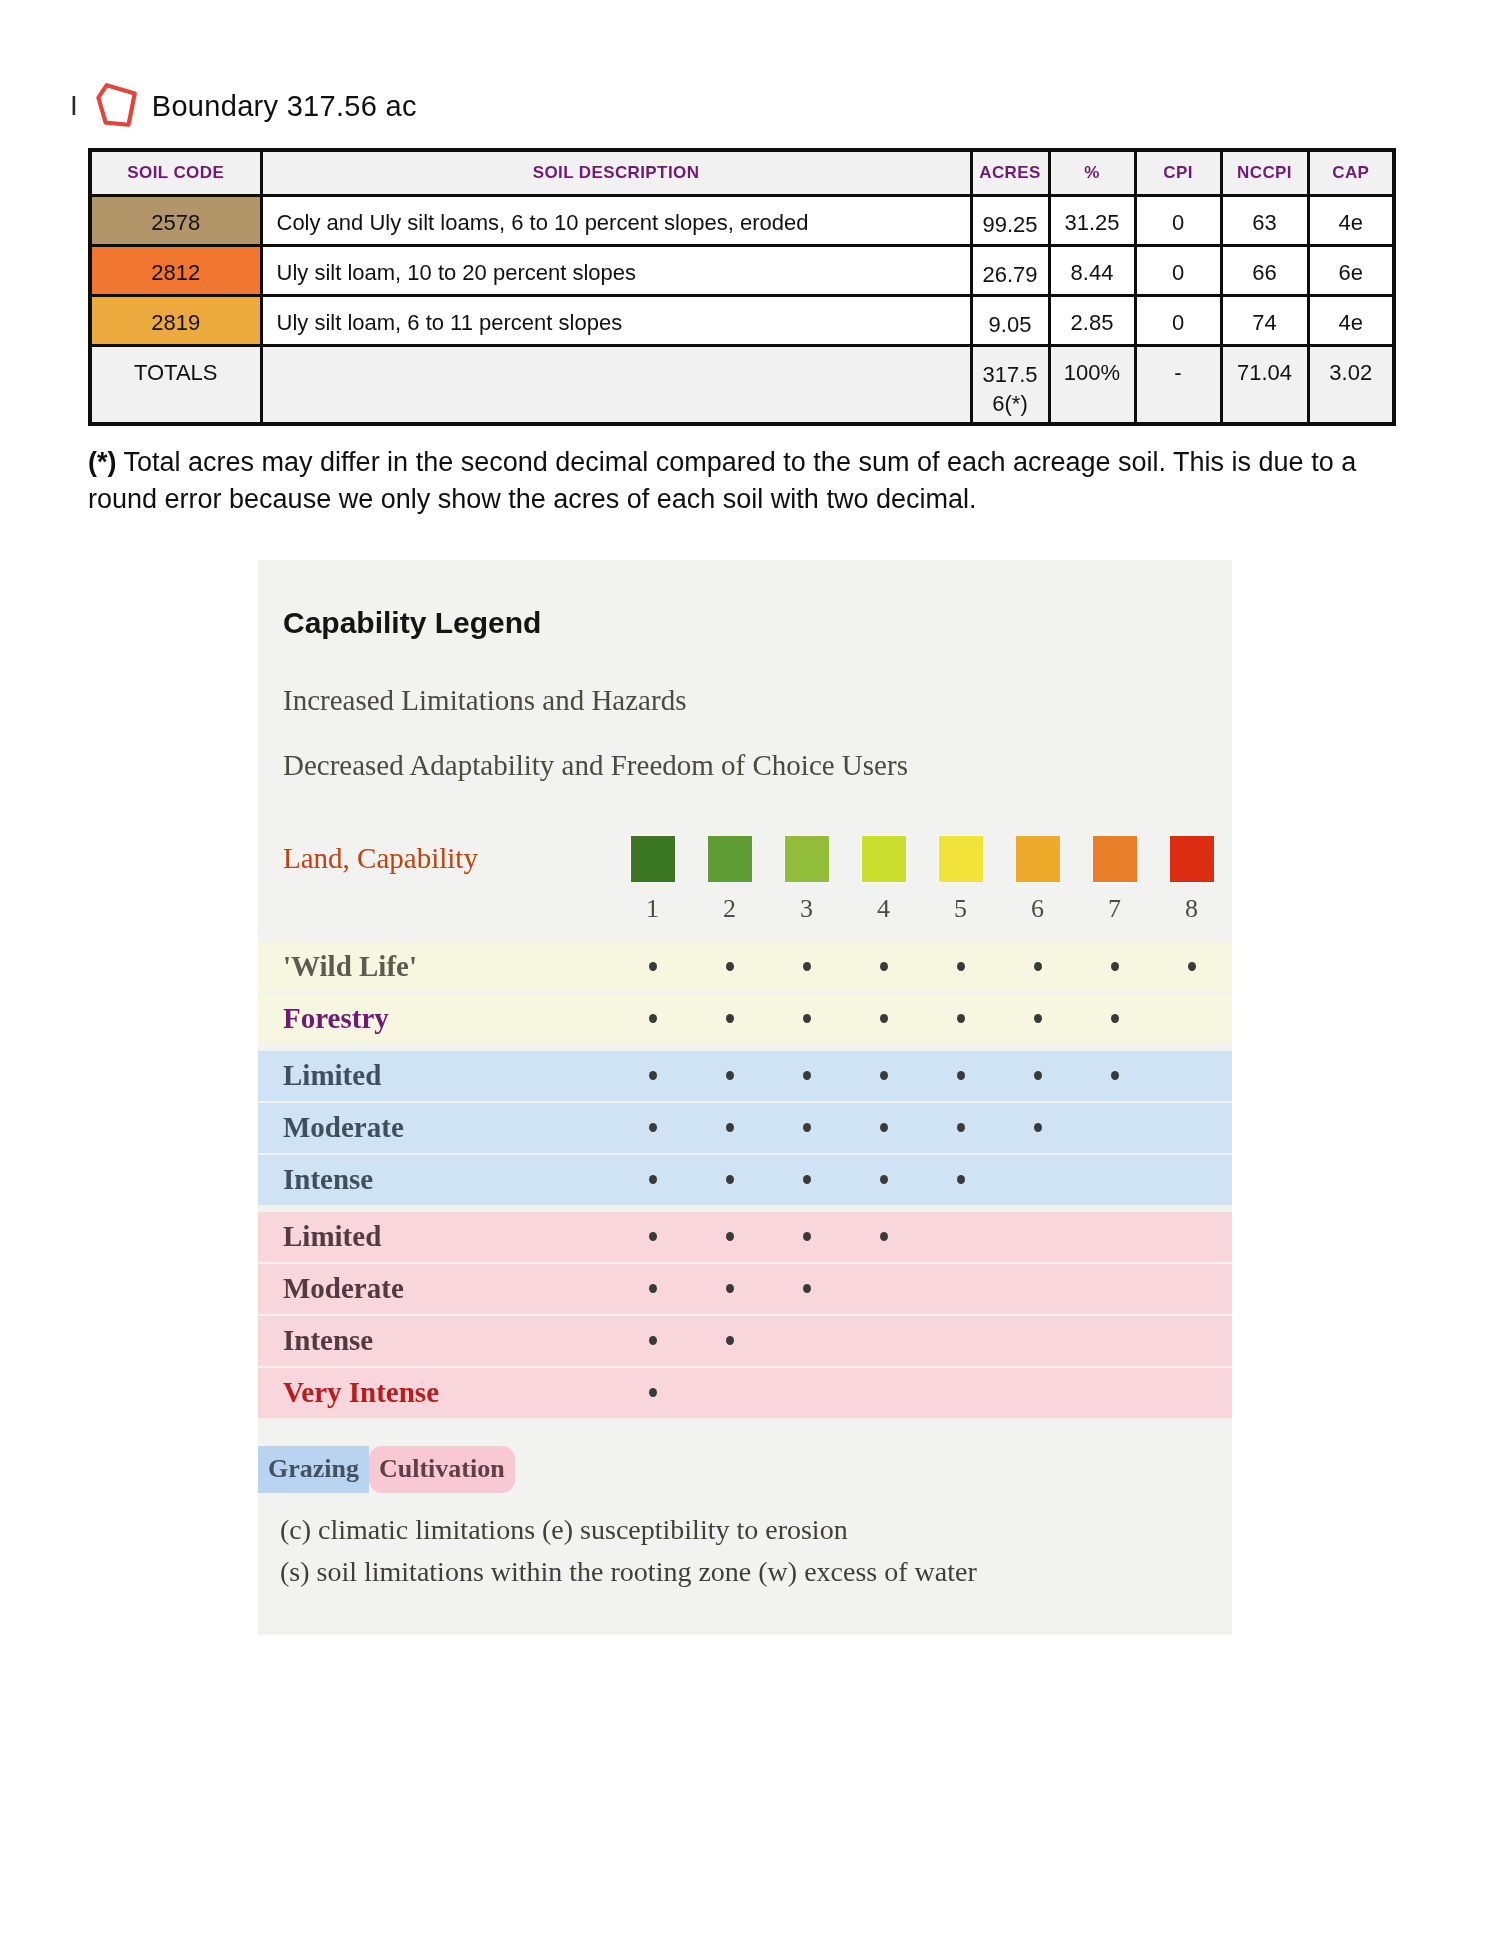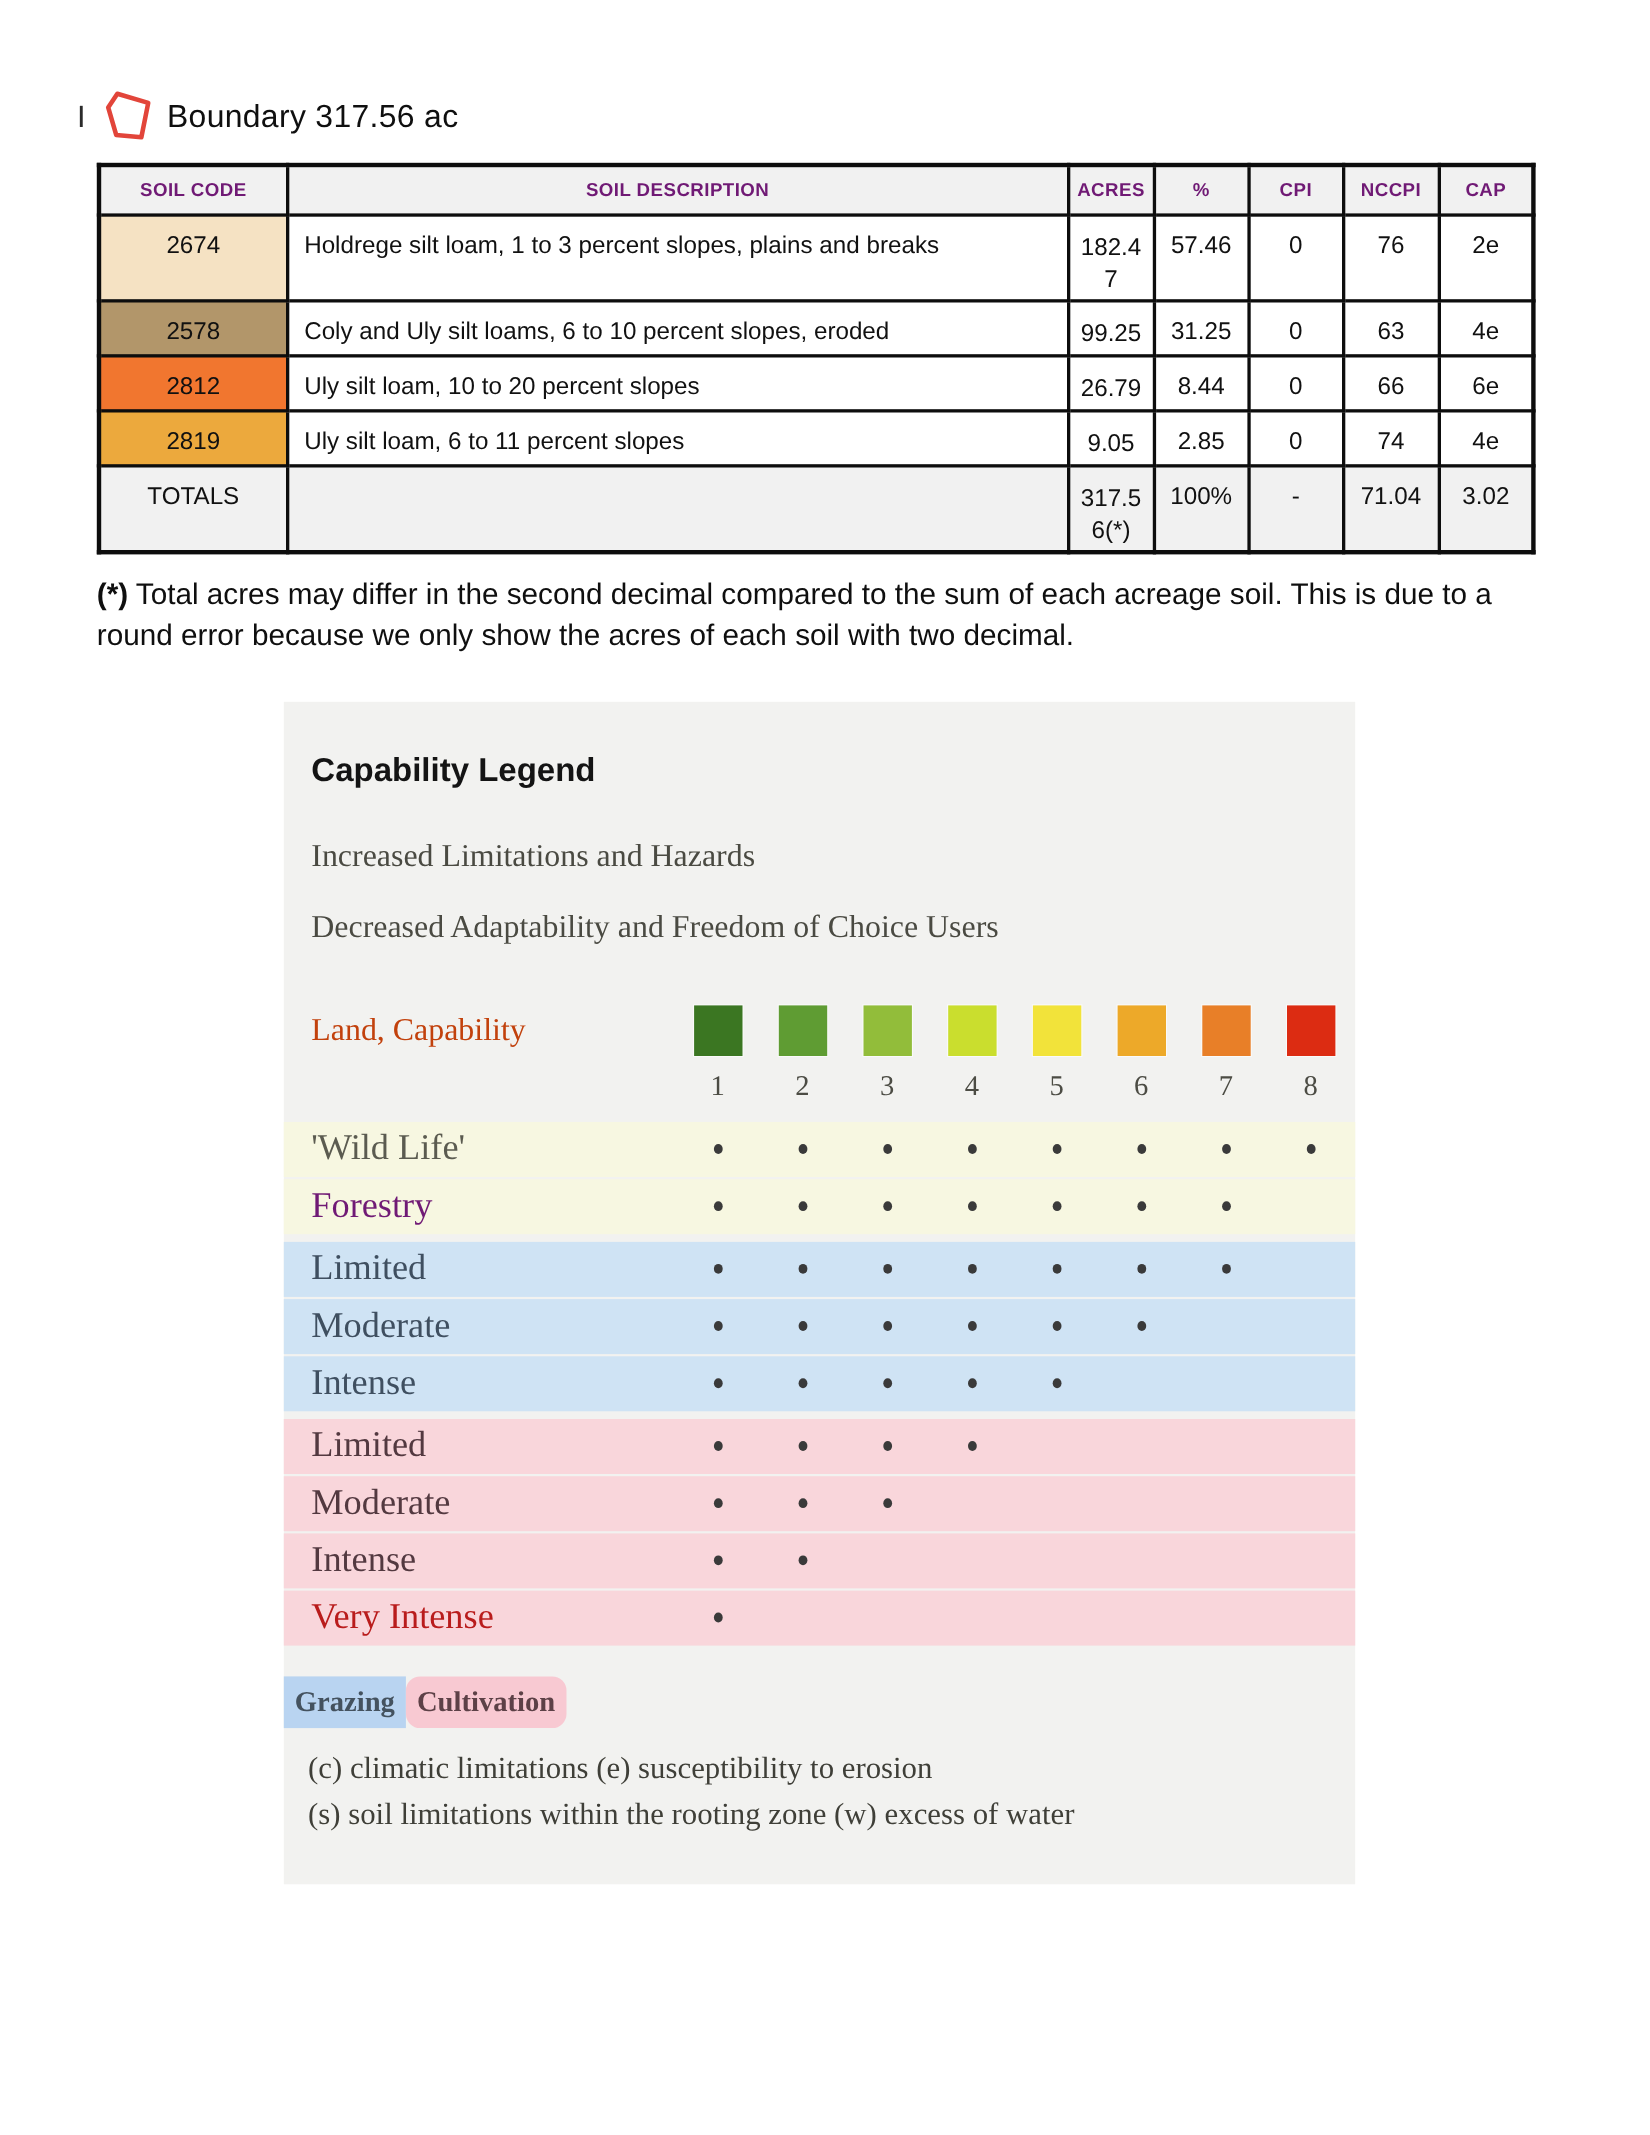--- a/index.html
+++ b/index.html
@@ -44,21 +44,21 @@
 
   .scale-row{display:grid;grid-template-columns:356px repeat(8,77px);align-items:center;margin-top:54px;}
   .scale-label{font-size:29px;color:#c2410c;padding-left:25px;}
   .cap-square{width:44px;height:46px;margin:0 auto;box-shadow:0 0 0 1px rgba(255,255,255,0.6);}
   .scale-numbers{display:grid;grid-template-columns:356px repeat(8,77px);margin-top:12px;}
   .scale-num{font-size:26px;color:#4c4c44;text-align:center;}
 
   .bands{margin-top:18px;}
   .band{display:grid;grid-template-columns:356px repeat(8,77px);height:50px;align-items:center;margin-bottom:2px;}
   .band.group-start{margin-top:7px;}
-  .band-label{font-size:33px;padding-left:25px;}
+  .band-label{font-size:29px;padding-left:25px;font-weight:bold;}
   .dot{width:8px;height:9px;border-radius:50%;background:#3a3a3a;margin:0 auto;}
 
   .chips{margin-top:28px;font-weight:bold;font-size:26px;display:flex;}
   .chip{padding:8px 10px 9px 10px;}
   .notes{margin:16px 0 0 22px;font-size:28px;color:#3f3f38;line-height:42px;}
 </style>
 </head>
 <body>
 
 <div class="doc-header">
@@ -84,29 +84,20 @@
       <th>SOIL CODE</th>
       <th>SOIL DESCRIPTION</th>
       <th>ACRES</th>
       <th>%</th>
       <th>CPI</th>
       <th>NCCPI</th>
       <th>CAP</th>
     </tr>
   </thead>
   <tbody id="soil-rows">
-      <tr class="r-tall">
-        <td style="background: rgb(245, 226, 195);">2674</td>
-        <td class="desc">Holdrege silt loam, 1 to 3 percent slopes, plains and breaks</td>
-        <td class="acres">182.47</td>
-        <td>57.46</td>
-        <td>0</td>
-        <td>76</td>
-        <td>2e</td>
-      </tr>
       <tr class="r-std">
         <td style="background: rgb(178, 150, 106);">2578</td>
         <td class="desc">Coly and Uly silt loams, 6 to 10 percent slopes, eroded</td>
         <td class="acres">99.25</td>
         <td>31.25</td>
         <td>0</td>
         <td>63</td>
         <td>4e</td>
       </tr>
       <tr class="r-std">

